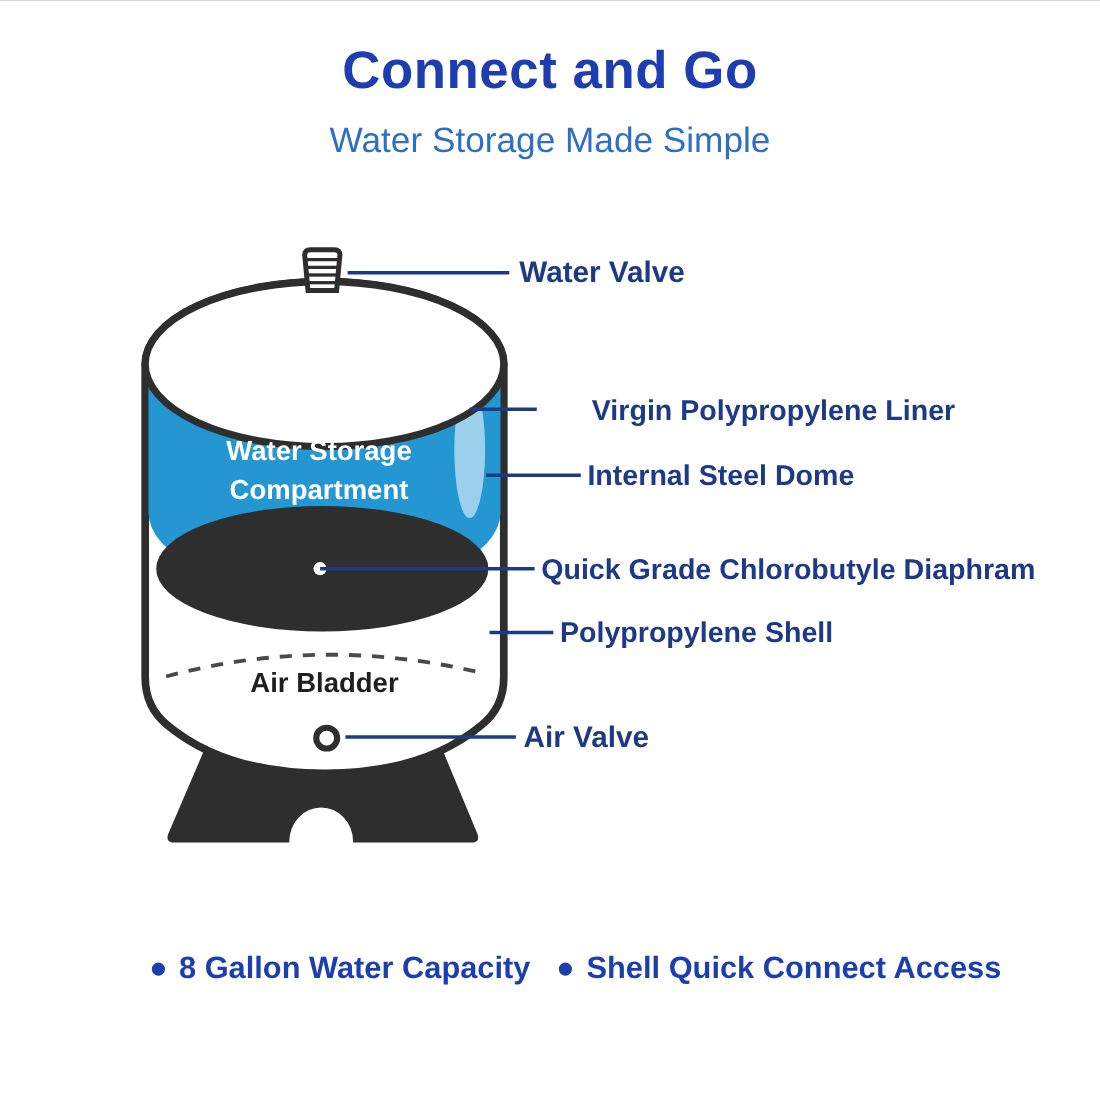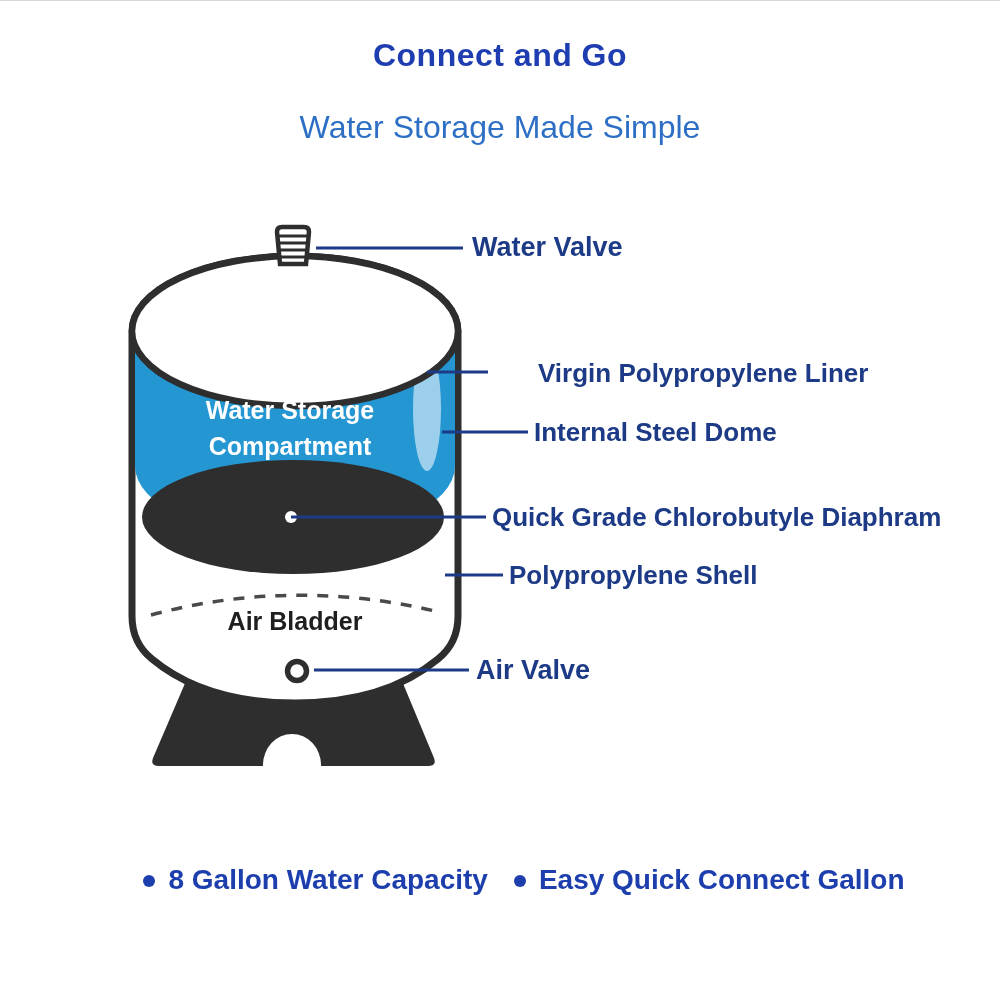--- a/index.html
+++ b/index.html
@@ -5,21 +5,21 @@
   html,body { margin:0; padding:0; background:#ffffff; }
   #page {
     position:relative; width:1000px; height:1000px;
     background:#ffffff; overflow:hidden;
     font-family:"Liberation Sans", sans-serif;
     border-top:1px solid #d6d6d6;
   }
   
   #title {
     position:absolute; left:0; right:0; top:36px;
-    text-align:center; font-size:32px; font-weight:700; color:#1e3db1;
+    text-align:center; font-size:48px; font-weight:700; color:#1e3db1;
     letter-spacing:0.5px;
   }
   #subtitle {
     position:absolute; left:0; right:0; top:108px;
     text-align:center; font-size:32px; font-weight:400; color:#2d6fc4;
   }
   
   #tank-svg { position:absolute; left:0; top:0; width:1000px; height:1000px; }
   
   .intank { position:absolute; text-align:center; font-weight:700; }
@@ -111,18 +111,18 @@
   <div id="label-air-valve" class="callout">Air Valve</div>
 
   <div id="features">
     <div class="feature-row">
       <div class="feature">
         <span class="bullet"></span>
         <span>8 Gallon Water Capacity</span>
       </div>
       <div class="feature">
         <span class="bullet"></span>
-        <span>Easy Quick Connect Gallon</span>
+        <span>Shell Quick Connect Access</span>
       </div>
     </div>
   </div>
 
 </div>
 
 </body></html>

